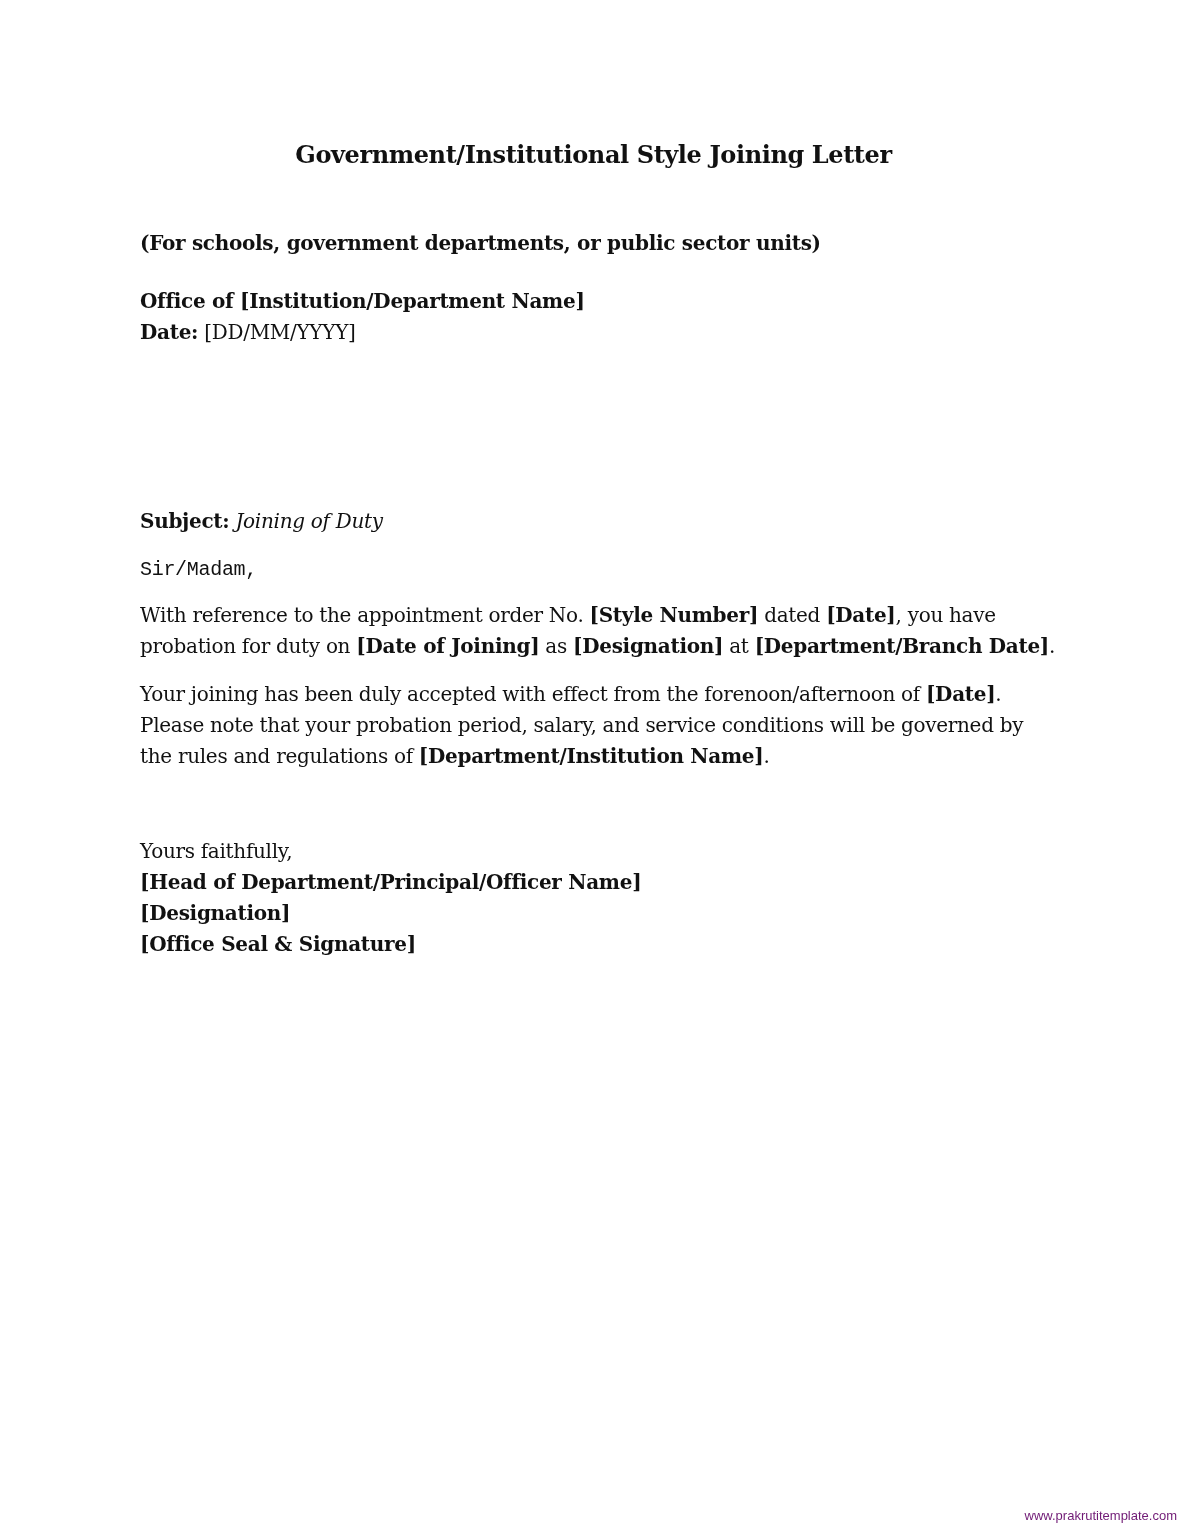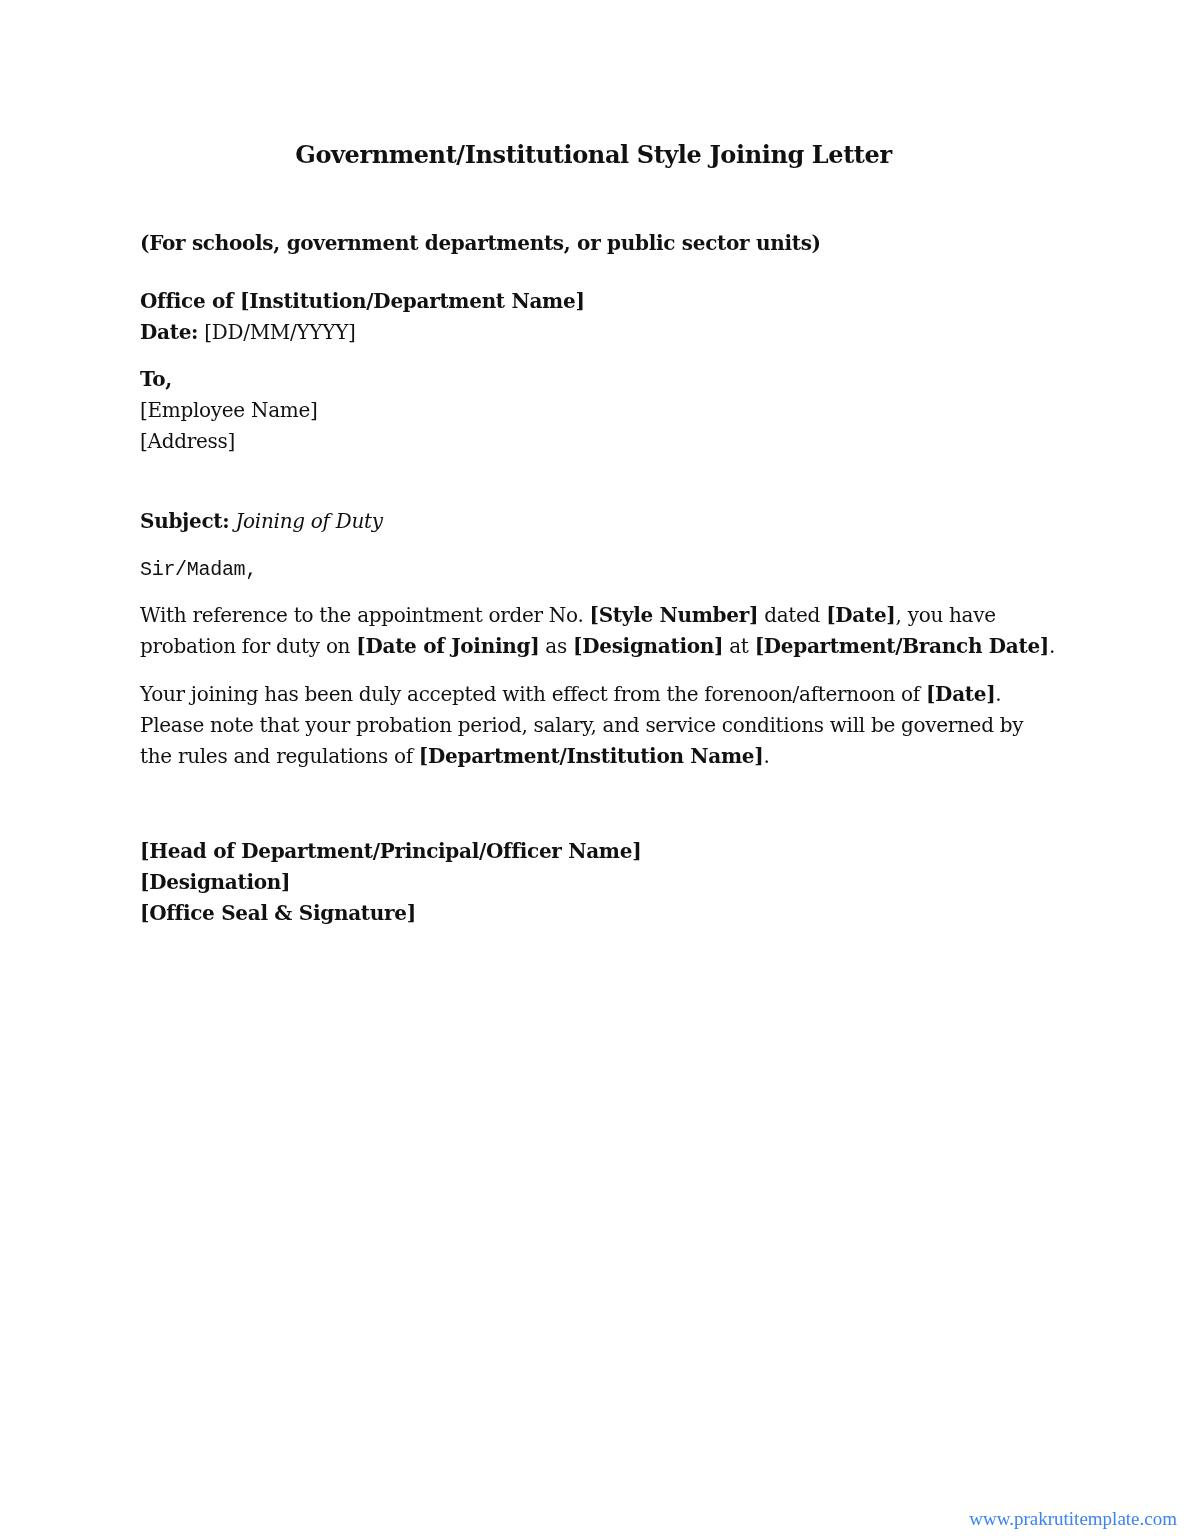--- a/index.html
+++ b/index.html
@@ -11,61 +11,57 @@
   .page { position: absolute; left: 0; top: 0; width: 1187px; height: 1536px; }
   .title {
     position: absolute; left: 0; width: 1187px; top: 140px;
     text-align: center; font-weight: bold; font-size: 24px;
     letter-spacing: -0.4px;
   }
   .block { position: absolute; left: 140px; font-size: 20px; line-height: 31px; letter-spacing: -0.3px; white-space: nowrap; }
   .b { font-weight: bold; }
   .i { font-style: italic; text-align: right; }
   .watermark {
-    position: absolute; right: 10px; top: 1508px; font-size: 19px; color: #3b82f6;
-    font-family: Liberation Serif, serif;
+    position: absolute; right: 10px; top: 1508px; font-size: 13px; color: #701a75;
+    font-family: Liberation Sans, sans-serif;
   }
 </style>
 </head>
 <body>
 
 <div class="page">
 
   <div class="title">Government/Institutional Style Joining Letter</div>
 
   <div class="block b" style="top:228px;">(For schools, government departments, or public sector units)</div>
 
   <div class="block" style="top:286px;">
     <div class="b">Office of [Institution/Department Name]</div>
     <div><span class="b">Date:</span> <span>[DD/MM/YYYY]</span></div>
   </div>
 
-  <div class="block" style="top:364px;">
-    <div class="b">To,</div>
-    <div>[Employee Name]</div>
-    <div>[Address]</div>
-  </div>
 
   <div class="block" style="top:506px;">
     <span class="b">Subject:</span> <span class="i">Joining of Duty</span>
   </div>
 
   <div class="block" style="top:554px;font-family:Liberation Mono, monospace;">Sir/Madam,</div>
 
   <div class="block" style="top:600px;">
     <div><span>With reference to the appointment order No. </span><span class="b">[Style Number]</span><span> dated </span><span class="b">[Date]</span><span>, you have</span></div>
     <div><span>probation for duty on </span><span class="b">[Date of Joining]</span><span> as </span><span class="b">[Designation]</span><span> at </span><span class="b">[Department/Branch Date]</span><span>.</span></div>
   </div>
 
   <div class="block" style="top:679px;">
     <div><span>Your joining has been duly accepted with effect from the forenoon/afternoon of </span><span class="b">[Date]</span><span>.</span></div>
     <div>Please note that your probation period, salary, and service conditions will be governed by</div>
     <div><span>the rules and regulations of </span><span class="b">[Department/Institution Name]</span><span>.</span></div>
   </div>
 
   <div class="block" style="top:836px;">
+    <div>Yours faithfully,</div>
     <div class="b">[Head of Department/Principal/Officer Name]</div>
     <div class="b">[Designation]</div>
     <div class="b">[Office Seal &amp; Signature]</div>
   </div>
 
   <div class="watermark">www.prakrutitemplate.com</div>
 </div>
 
 </body></html>

